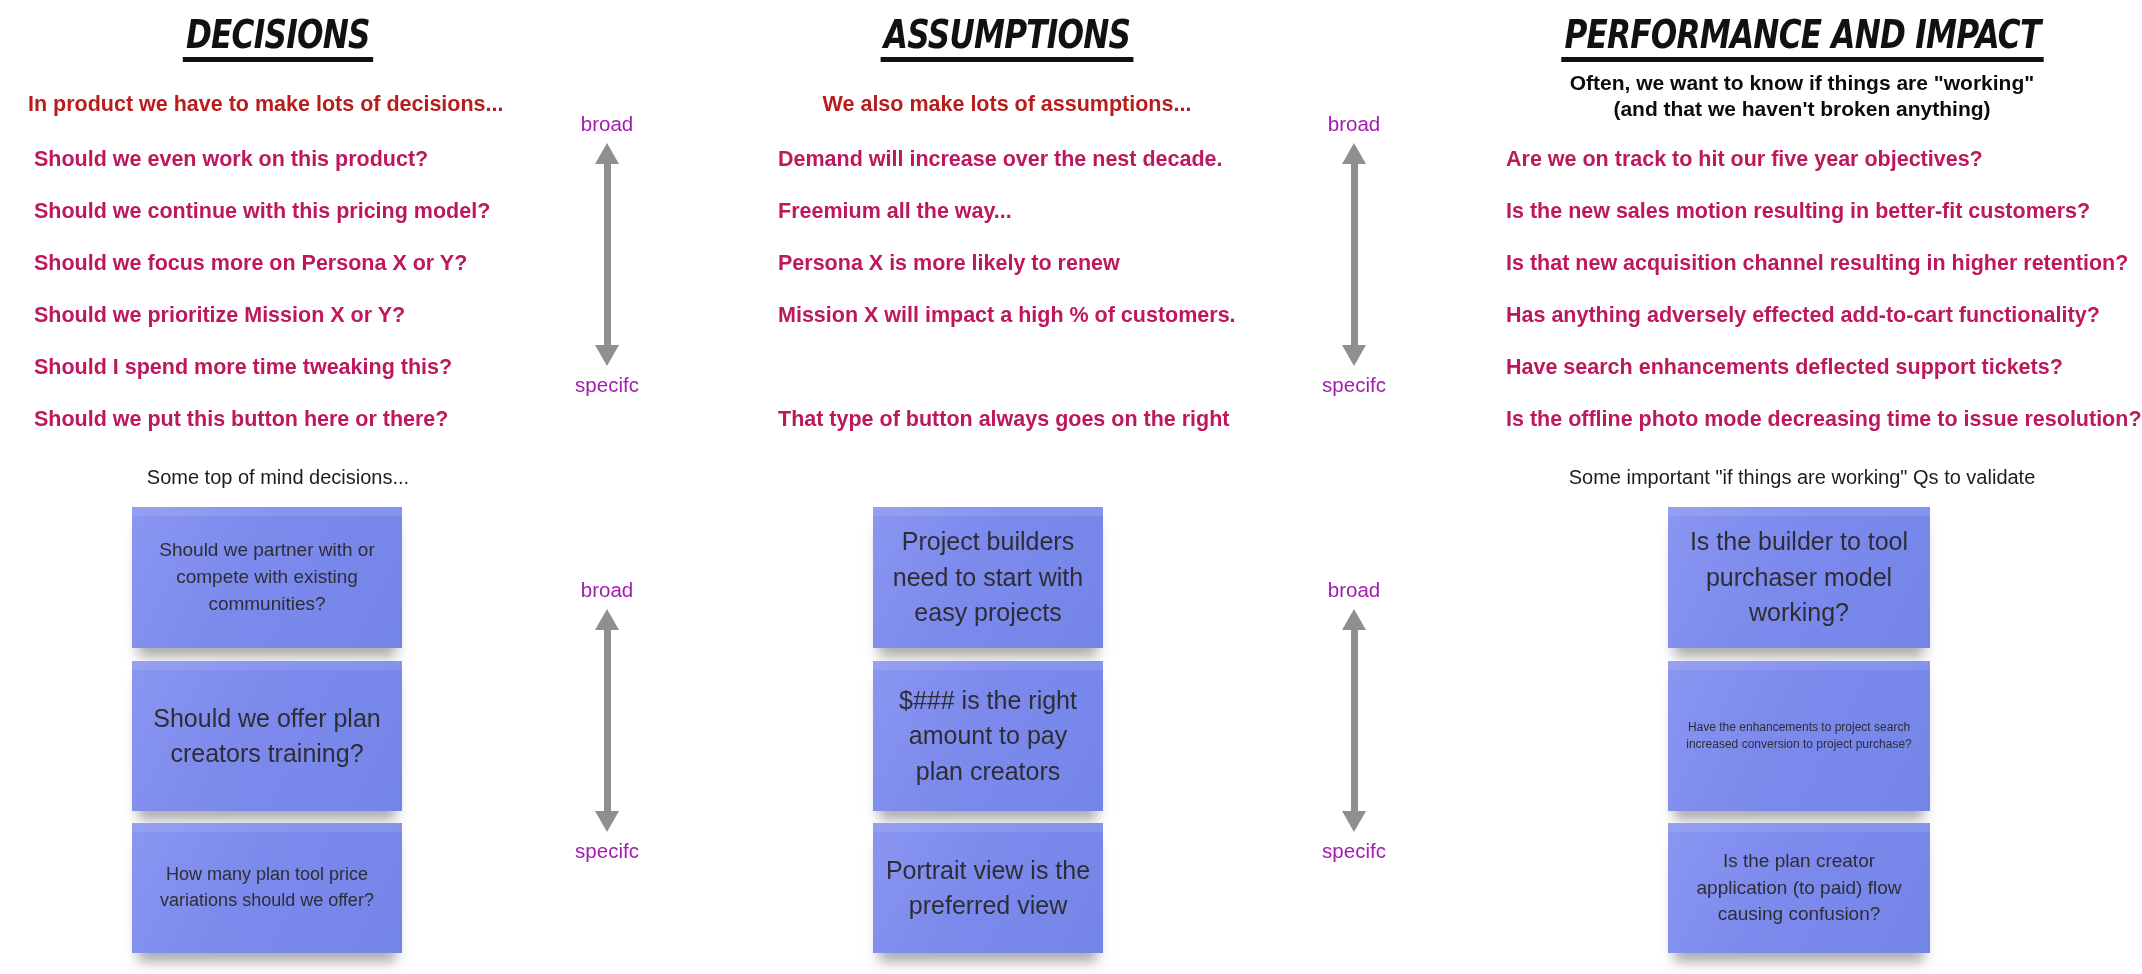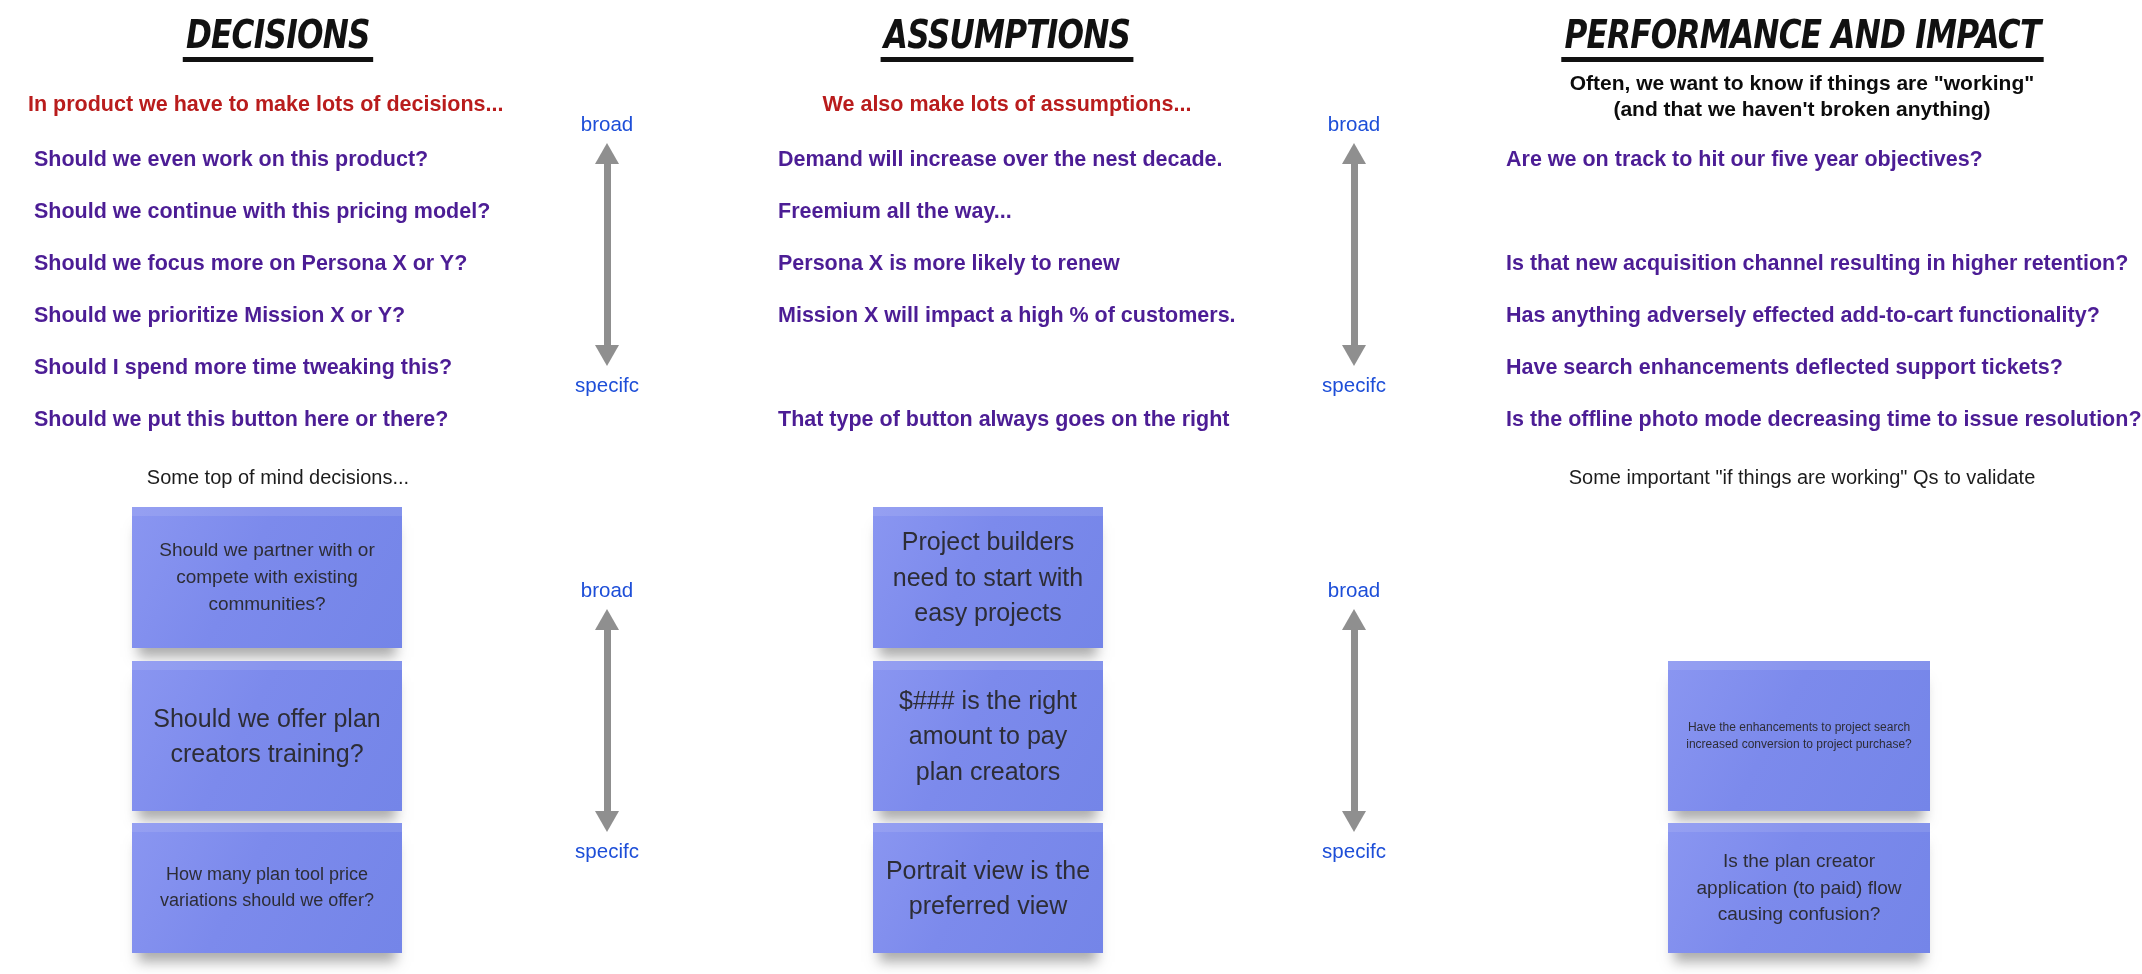--- a/index.html
+++ b/index.html
@@ -28,21 +28,21 @@
     white-space:nowrap;color:#b91c1c;
   }
   .c1 .intro{left:0;}
   .c2 .intro{left:0;right:0;text-align:center;}
   .subtitle{
     position:absolute;top:70px;left:0;right:0;text-align:center;
     font-weight:bold;font-size:21px;line-height:26px;color:#0c0c0c;
   }
   .item{
     position:absolute;font-weight:bold;font-size:21.5px;line-height:24px;
-    white-space:nowrap;color:#4c1d95;
+    white-space:nowrap;color:#be185d;
   }
   .c1 .item{left:6px;}
   .c2 .item{left:16px;}
   .c3 .item{left:10px;}
   .i1{top:147px}.i2{top:199px}.i3{top:251px}.i4{top:303px}.i5{top:355px}.i6{top:407px}
 
   .caption{position:absolute;top:466px;left:0;right:0;text-align:center;font-size:20px;color:#1c1c1c;}
 
   .sticky{
     position:absolute;box-sizing:border-box;padding:8px 12px;
@@ -51,21 +51,21 @@
     color:#2d2d36;display:flex;align-items:center;justify-content:center;
     text-align:center;line-height:1.42;
   }
   .sticky::before{content:"";position:absolute;top:0;left:0;right:0;height:9px;background:rgba(255,255,255,.10);pointer-events:none;}
   .c1 .sticky{left:104px;width:270px;}
   .c2 .sticky{left:111px;width:230px;}
   .c3 .sticky{left:172px;width:262px;}
   .r1{top:507px;height:141px}.r2{top:661px;height:150px}.r3{top:823px;height:130px}
   .s-xs{font-size:12px}.s-sm{font-size:19px}.s-md{font-size:18px}.s-lg{font-size:25px}
 
-  .vscale{position:absolute;width:110px;text-align:center;font-size:20.5px;color:#1d4ed8;}
+  .vscale{position:absolute;width:110px;text-align:center;font-size:20.5px;color:#a21caf;}
   .g1{left:552px}.g2{left:1299px}
   .t1{top:112px}.t2{top:578px}
   .scale-label{line-height:24px;}
   .arrow{height:223px;margin:7px auto;display:flex;flex-direction:column;align-items:center;}
   .head{width:0;height:0;border-left:12px solid transparent;border-right:12px solid transparent;}
   .head.up{border-bottom:21px solid #8f8f8f;}
   .head.down{border-top:21px solid #8f8f8f;}
   .shaft{flex:1;width:7px;background:#8f8f8f;}
 </style>
 </head>
@@ -145,22 +145,24 @@
 
   <section class="col c3">
     <div class="title-row">
       <span class="title">PERFORMANCE AND IMPACT</span>
     </div>
     <div class="subtitle">
       <div>Often, we want to know if things are "working"</div>
       <div>(and that we haven't broken anything)</div>
     </div>
     <div class="item i1">Are we on track to hit our five year objectives?</div>
+    <div class="item i2">Is the new sales motion resulting in better-fit customers?</div>
     <div class="item i3">Is that new acquisition channel resulting in higher retention?</div>
     <div class="item i4">Has anything adversely effected add-to-cart functionality?</div>
     <div class="item i5">Have search enhancements deflected support tickets?</div>
     <div class="item i6">Is the offline photo mode decreasing time to issue resolution?</div>
     <div class="caption">Some important "if things are working" Qs to validate</div>
+    <div class="sticky r1 s-lg">Is the builder to tool purchaser model working?</div>
     <div class="sticky r2 s-xs">Have the enhancements to project search increased conversion to project purchase?</div>
     <div class="sticky r3 s-sm">Is the plan creator application (to paid) flow causing confusion?</div>
   </section>
 
 </div>
 
 </body></html>

